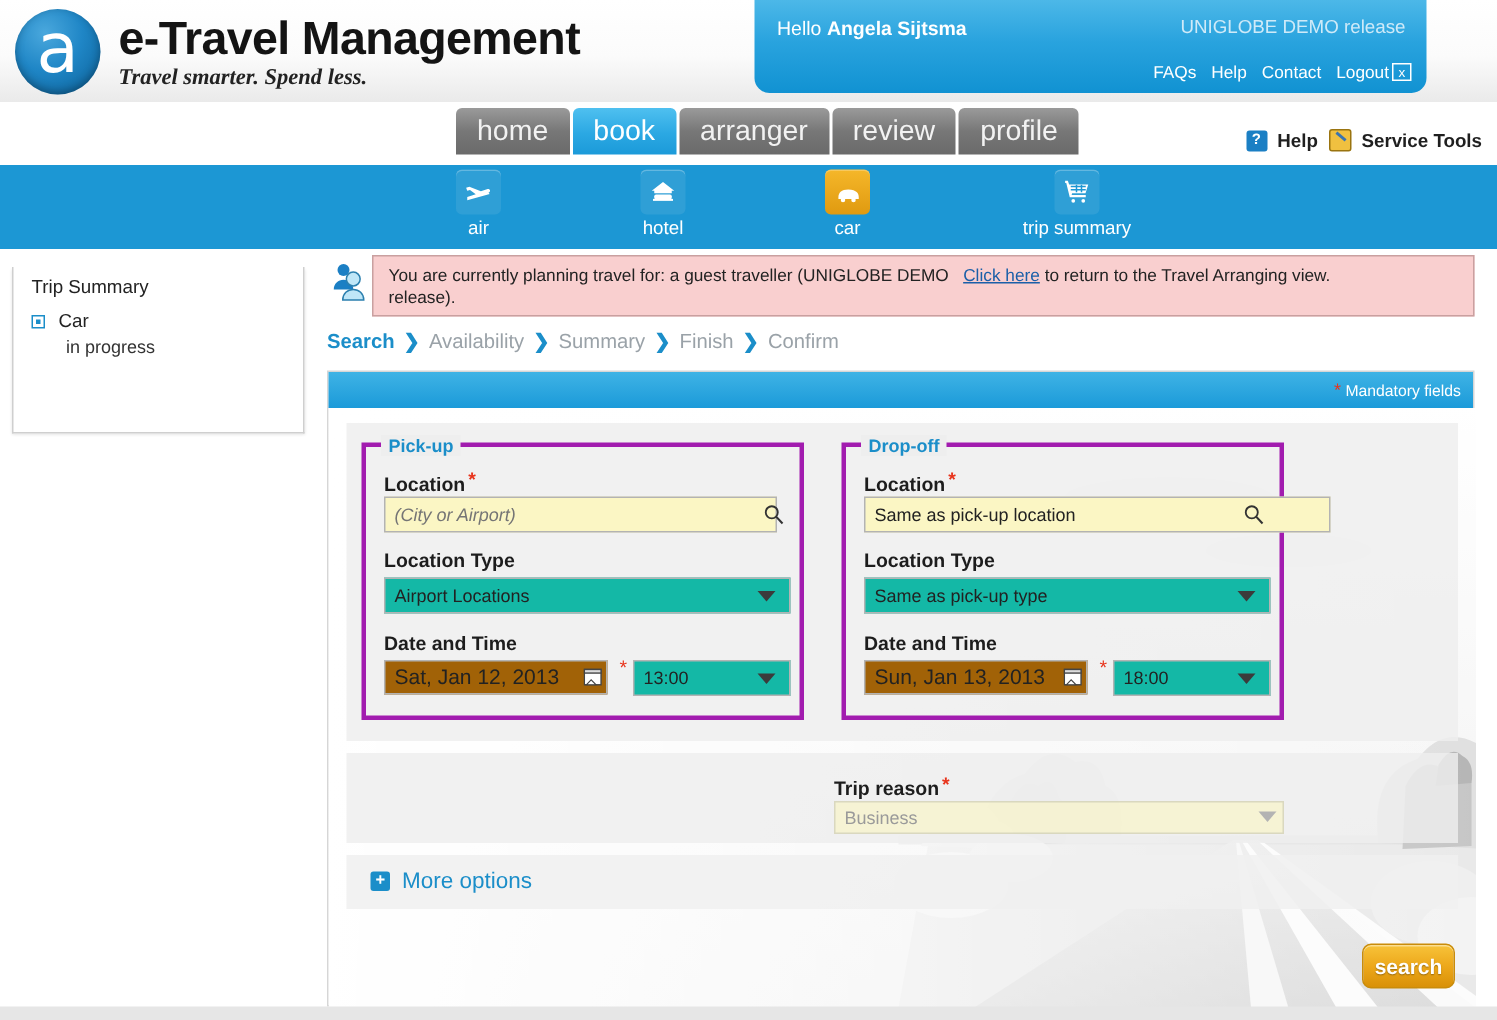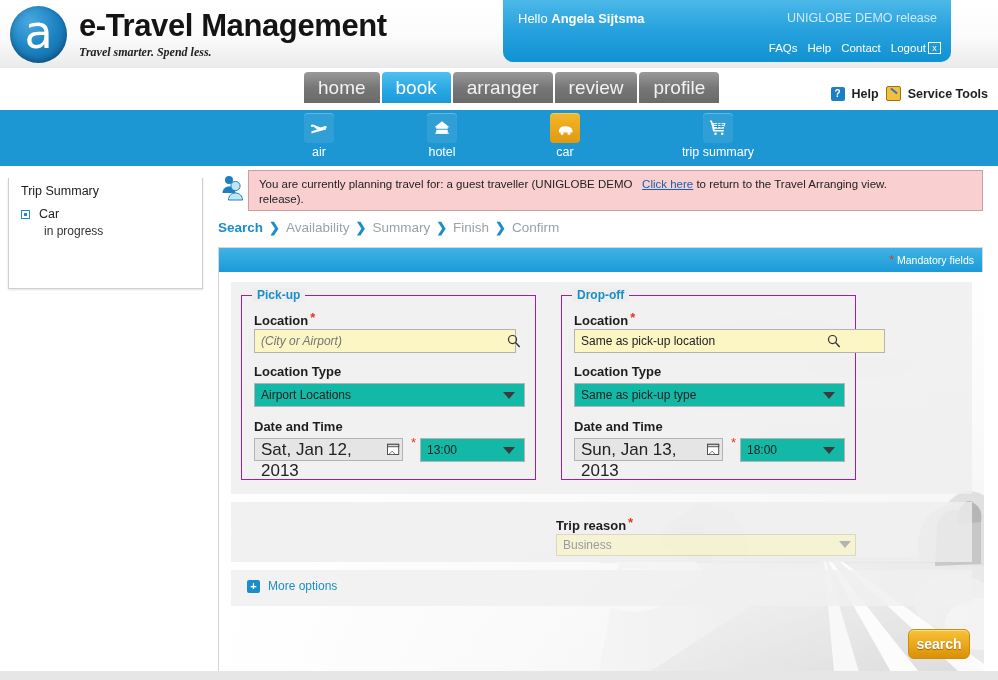--- a/index.html
+++ b/index.html
@@ -29,21 +29,21 @@
     position:absolute; left:0; top:-2px; width:100%; text-align:center;
     color:#fff; font-size:46px; font-weight:400; line-height:57px;
     font-family:"DejaVu Sans", sans-serif;
   }
   .brand { margin-left:12px; }
   .brand-title {
     font-size:31px; font-weight:bold; color:#141414; letter-spacing:-.4px;
     line-height:34px; font-family:"Liberation Sans", sans-serif;
   }
   .brand-tag {
-    font-size:12px; font-style:italic; color:#222; line-height:18px;
+    font-size:15px; font-style:italic; color:#222; line-height:18px;
     font-family:"Liberation Serif", serif; font-weight:600;
   }
 
   
   .welcome-box {
     position:absolute; left:503px; top:0; width:448px; height:62px;
     background: linear-gradient(to bottom, #4cb8e8 0%, #29a3de 45%, #1192d2 100%);
     border-bottom-left-radius:10px; border-bottom-right-radius:10px;
   }
   .welcome-hello {
@@ -184,21 +184,21 @@
     overflow:hidden; pointer-events:none;
   }
 
   .form-area { position:absolute; left:0; top:24px; width:765px; height:400px; }
 
   .fields-block {
     position:absolute; left:12px; top:10px; width:741px; height:212px;
     background:rgba(238,238,238,.82);
   }
   .fieldset {
-    position:absolute; top:13px; border:1px solid #a21caf; background:transparent;padding-left:36px;
+    position:absolute; top:13px; border:3px solid #a21caf; background:transparent;padding-left:36px;
   }
   .fs-pickup { left:10px; width:295px; height:185px; }
   .fs-dropoff { left:330px; width:295px; height:185px; }
   .fs-legend {
     position:absolute; left:10px; top:-8px; background:#eeeeee;
     padding:0 5px; color:#1b8ec9; font-size:12px; font-weight:bold;
   }
   .fld-label {
     position:absolute; font-size:13px; color:#1d1d1d; font-weight:bold;
   }
@@ -215,22 +215,22 @@
   }
   .selbox {
     position:absolute; height:24px; background:#14b8a6; border:1px solid #b3b3b3;
     font-size:12px; color:#222; padding:0 22px 0 6px; line-height:22px;
   }
   .caret {
     position:absolute; width:0; height:0; border-left:6px solid transparent;
     border-right:6px solid transparent; border-top:7px solid #3b3b3b;
   }
   .datebox {
-    position:absolute; height:23px; background:#e5e5e5; border:1px solid #b3b3b3;
-    font-size:17px; color:#222; padding:0 26px 0 6px; line-height:21px;
+    position:absolute; height:23px; background:#a16207; border:1px solid #b3b3b3;
+    font-size:14px; color:#222; padding:0 26px 0 6px; line-height:21px;
   }
   .cal-ico { position:absolute; width:13px; height:13px; }
 
   
   .reason-block {
     position:absolute; left:12px; top:230px; width:741px; height:60px;
     background:rgba(238,238,238,.82);
   }
   .reason-label {
     position:absolute; left:325px; top:13px; font-size:13px;
@@ -252,21 +252,21 @@
     position:absolute; left:12px; top:298px; width:741px; height:36px;
     background:rgba(240,240,240,.85);
   }
   .more-inner {
     position:absolute; left:16px; top:9px; display:flex; align-items:center; gap:8px;
   }
   .plus-sq {
     width:13px; height:13px; background:#1b8ec9; color:#fff; font-size:11px;
     line-height:12px; text-align:center; font-weight:bold; border-radius:2px;
   }
-  .more-txt { color:#1b8ec9; font-size:12px; }
+  .more-txt { color:#1b8ec9; font-size:15px; }
 
   .search-btn {
     position:absolute; right:14px; bottom:13px; width:62px; height:30px;
     background: linear-gradient(to bottom,#f7c33a 0%,#eda81b 50%,#d99108 100%);
     border:1px solid #c98c0b; border-radius:6px; color:#fff;
     font-size:14px; font-weight:bold; display:flex; align-items:center;
     justify-content:center; text-shadow:0 1px 1px rgba(0,0,0,.35);
     box-shadow: inset 0 1px 0 rgba(255,255,255,.45);
   }
 

